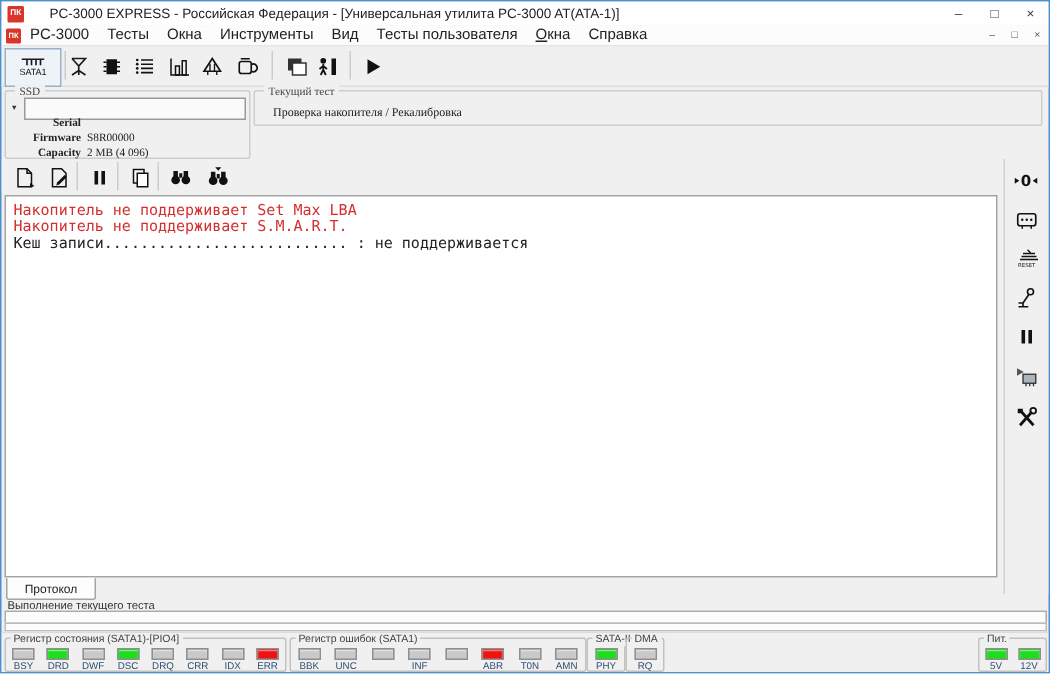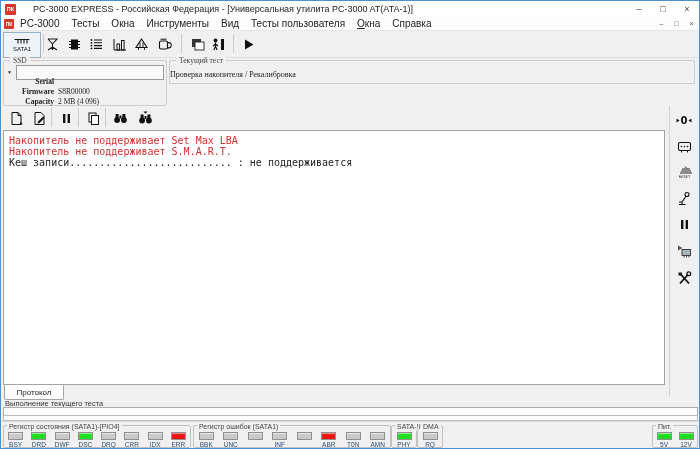--- a/index.html
+++ b/index.html
@@ -27,21 +27,21 @@
   .sata-label{font-size:6px;color:#111;line-height:7px;}
   svg.ic{display:block;}
   
   .group{position:absolute;border:1px solid #cdcdcd;border-radius:2px;background:#f0f0f0;font-family:Liberation Serif, serif;}
   .legend{position:absolute;top:-5px;left:6px;background:#f0f0f0;padding:0 3px;font-size:7.5px;line-height:9px;color:#444;white-space:nowrap;}
   .fieldrow{position:absolute;left:0;right:0;height:10px;display:flex;align-items:center;}
   .flabel{width:50px;text-align:right;font-size:7.5px;font-weight:bold;color:#222;flex:0 0 auto;}
   .fvalue{font-size:7.5px;color:#222;margin-left:4px;white-space:nowrap;}
   .model-box{position:absolute;left:12px;top:4px;right:2px;height:13px;border:1px solid #9a9a9a;background:#fafafa;}
   .combo-arrow{position:absolute;left:1px;top:7px;width:9px;height:9px;font-size:5px;color:#333;display:flex;align-items:center;justify-content:center;}
-  .panel-text{position:absolute;left:0;font-size:8px;color:#222;white-space:nowrap;}
+  .panel-text{position:absolute;left:12px;font-size:8px;color:#222;white-space:nowrap;}
   
   .logarea{position:absolute;left:2px;top:129px;width:662px;height:255px;background:#fff;border:1px solid #a3a3a3;font-family:"DejaVu Sans Mono",monospace;font-size:10px;line-height:11px;padding:4px 5px;box-sizing:border-box;}
   .logline{white-space:pre;}
   .tab{position:absolute;left:3px;top:384px;width:58px;height:13px;background:#fdfdfd;border:1px solid #a3a3a3;border-top:1px solid #fdfdfd;border-radius:0 0 2px 2px;font-size:8px;color:#222;display:flex;align-items:center;justify-content:center;}
   
   .prog-label{position:absolute;left:4px;top:398px;font-size:7.5px;color:#333;}
   .prog1{position:absolute;left:2px;top:406px;width:693px;height:7px;border:1px solid #ababab;background:#fcfcfc;}
   .prog2{position:absolute;left:2px;top:414px;width:693px;height:4px;border:1px solid #bbb;background:#fcfcfc;}
   
   .side{position:absolute;left:668px;top:105px;width:29px;height:290px;border-left:1px solid #d2d2d2;background:#f0f0f0;}

